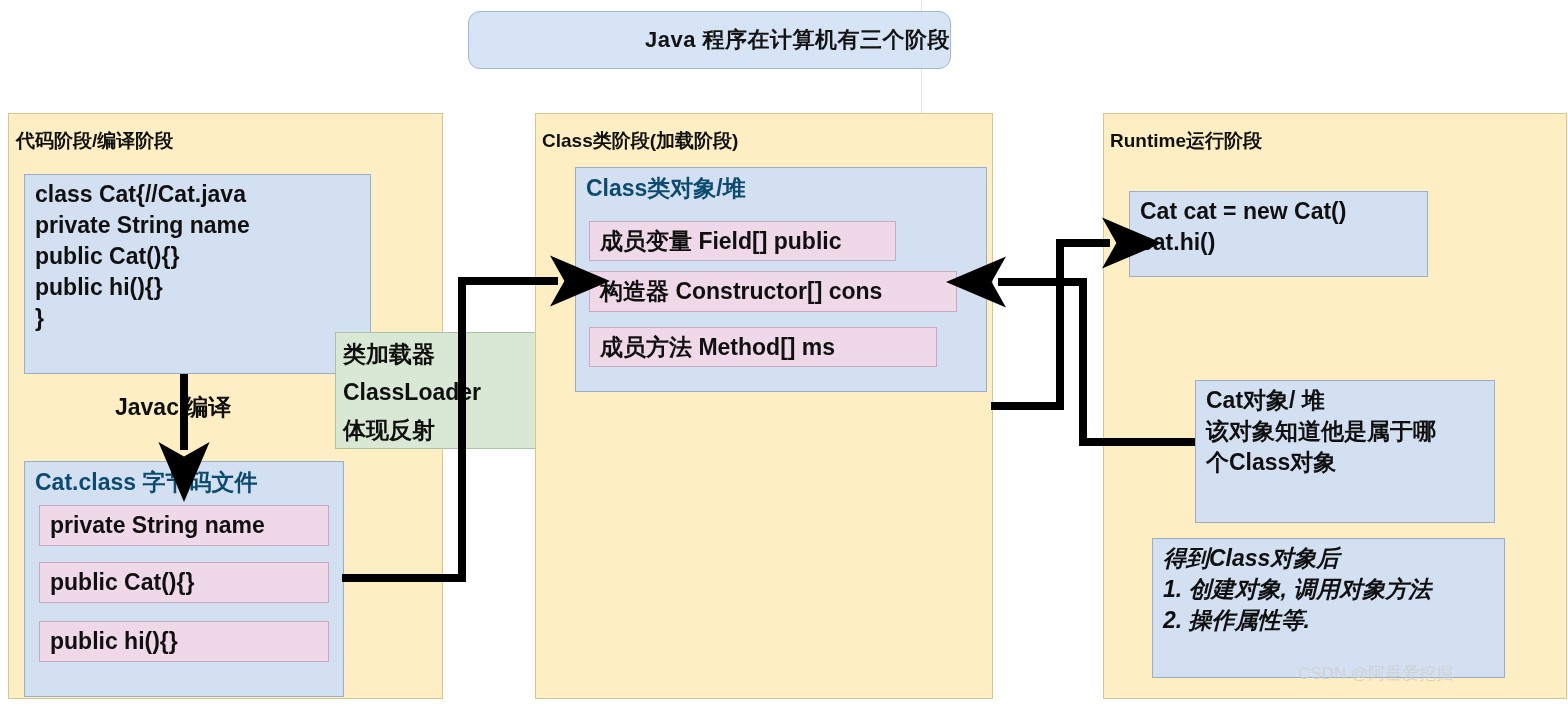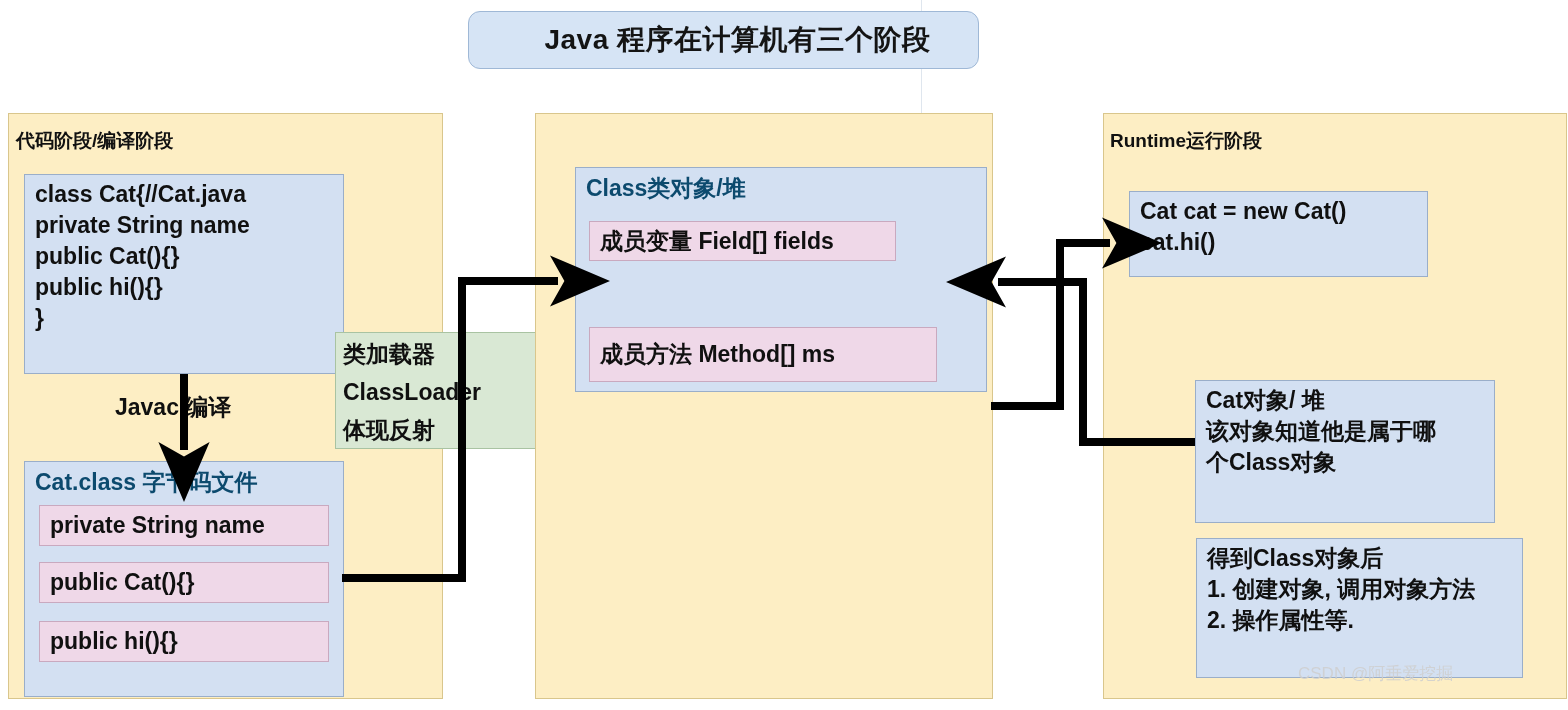--- a/index.html
+++ b/index.html
@@ -12,22 +12,22 @@
   }
   #stage{position:absolute;left:0;top:0;width:1568px;height:710px;}
 
   
   .guide{position:absolute;left:921px;top:0;width:1px;height:118px;background:#dfe6ee;}
 
   
   .title-pill{
     position:absolute;left:468px;top:11px;width:481px;height:56px;
     background:#d6e4f5;border:1px solid #9fb8d6;border-radius:12px;
-    display:flex;align-items:center;justify-content:center;
-    font-size:28px;font-weight:bold;color:#141414;letter-spacing:.5px;padding-left:28px;
+    display:flex;align-items:center;justify-content:flex-end;
+    font-size:22px;font-weight:bold;color:#141414;letter-spacing:.5px;
   }
 
   
   .panel{
     position:absolute;background:#fdeec4;border:1px solid #d9c68c;
   }
   .panel-title{
     position:absolute;font-size:19px;font-weight:bold;color:#111;
     white-space:nowrap;
   }
@@ -91,21 +91,21 @@
   <div class="guide"></div>
 
   <div class="title-pill">
     <span>Java 程序在计算机有三个阶段</span>
   </div>
 
   <div class="panel" style="left:8px;top:113px;width:433px;height:584px;"></div>
 
   <div class="panel-title" style="left:16px;top:128px;">代码阶段/编译阶段</div>
 
-  <div class="bluebox" style="left:24px;top:174px;width:320px;height:200px;padding-left:21px;">
+  <div class="bluebox" style="left:24px;top:174px;width:347px;height:200px;padding-left:21px;">
     <div class="btext">class Cat{//Cat.java
 private String name
 public Cat(){}
 public hi(){}
 }</div>
   </div>
 
   <div class="plainlabel" style="left:115px;top:392px;">Javac 编译</div>
 
   <div class="bluebox" style="left:24px;top:461px;width:320px;height:236px;padding-left:18px;">
@@ -122,47 +122,51 @@
   </div>
 
   <div class="greenbox">
     <div class="gtext">类加载器
 ClassLoader
 体现反射</div>
   </div>
 
   <div class="panel" style="left:535px;top:113px;width:456px;height:584px;"></div>
 
+  <div class="panel-title" style="left:542px;top:128px;">Class类阶段(加载阶段)</div>
 
   <div class="bluebox" style="left:575px;top:167px;width:412px;height:225px;">
     <div class="bhead">Class类对象/堆</div>
     <div class="pinkbox" style="left:13px;top:53px;width:307px;height:40px;">
-      <span>成员变量 Field[] fields</span>
+      <span>成员变量 Field[] public</span>
     </div>
-    <div class="pinkbox" style="left:13px;top:159px;width:348px;height:55px;">
+    <div class="pinkbox" style="left:13px;top:103px;width:368px;height:41px;">
+      <span>构造器 Constructor[] cons</span>
+    </div>
+    <div class="pinkbox" style="left:13px;top:159px;width:348px;height:40px;">
       <span>成员方法 Method[] ms</span>
     </div>
   </div>
 
   <div class="panel" style="left:1103px;top:113px;width:462px;height:584px;"></div>
 
   <div class="panel-title" style="left:1110px;top:128px;">Runtime运行阶段</div>
 
   <div class="bluebox" style="left:1129px;top:191px;width:299px;height:86px;">
     <div class="btext">Cat cat = new Cat()
 cat.hi()</div>
   </div>
 
   <div class="bluebox" style="left:1195px;top:380px;width:300px;height:143px;">
     <div class="btext">Cat对象/ 堆
 该对象知道他是属于哪
 个Class对象</div>
   </div>
 
-  <div class="bluebox" style="left:1196px;top:538px;width:327px;height:140px;">
+  <div class="bluebox" style="left:1152px;top:538px;width:353px;height:140px;font-style:italic;">
     <div class="btext">得到Class对象后
 1. 创建对象, 调用对象方法
 2. 操作属性等.</div>
   </div>
 
   <svg class="arrows" viewBox="0 0 1568 710">
     <defs>
       <marker id="ah" markerWidth="9" markerHeight="9" refX="1" refY="3.2" orient="auto" markerUnits="strokeWidth">
         <path d="M0,0 L7.5,3.2 L0,6.4 L1.8,3.2 Z" fill="#000"></path>
       </marker>

